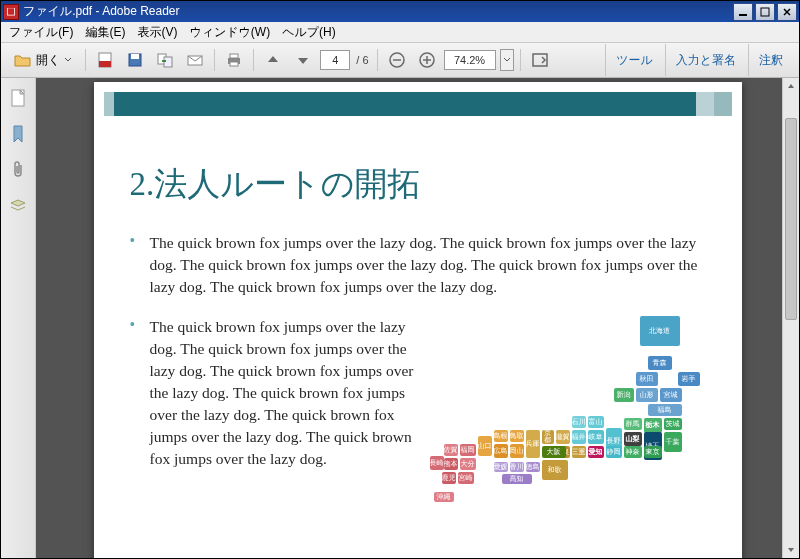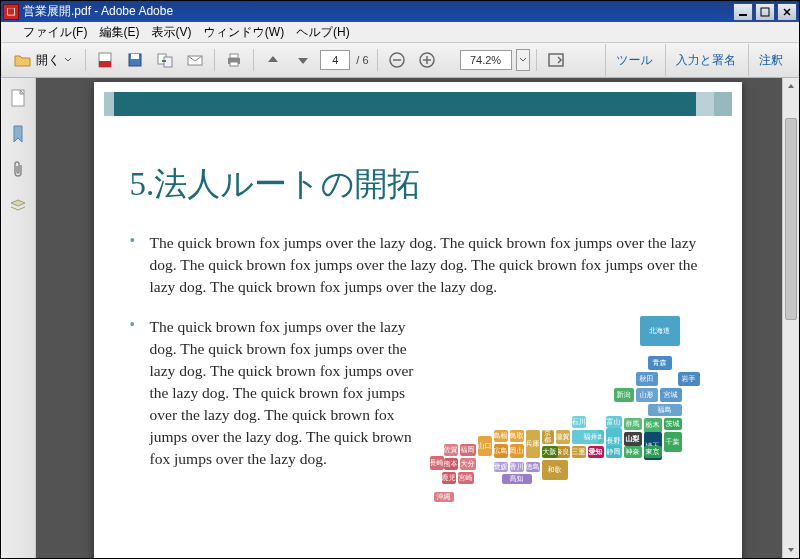--- a/index.html
+++ b/index.html
@@ -3,29 +3,29 @@
 <meta charset="utf-8">
 <style>
   html,body{margin:0;padding:0;font-family:"MS PGothic","Meiryo",sans-serif;font-size:12px;background:#fff;}
   .window{width:800px;height:559px;border:1px solid #000;box-sizing:border-box;display:flex;flex-direction:column;}
   .titlebar{height:21px;background:linear-gradient(#1a3e8a,#1b4ca8);color:#fff;display:flex;align-items:center;padding:0 2px;font-size:12px;}
   .titlebar .ico{width:14px;height:14px;background:#c52828;border:1px solid #7a0c0c;margin-right:4px;display:flex;align-items:center;justify-content:center;}
   .titlebar .ico span{width:8px;height:8px;background:#fff;clip-path:polygon(0 0,100% 0,100% 100%,0 100%,0 0,10% 10%,10% 90%,90% 90%,90% 10%,10% 10%);}
   .titlebar .title{flex:1;}
   .winbtns{display:flex;gap:2px;}
   .winbtn{width:18px;height:16px;background:linear-gradient(#e8ecf4,#bcc6d8);border:1px solid #2a4a88;display:flex;align-items:center;justify-content:center;color:#000;font-size:10px;}
-  .menubar{height:20px;background:#efefef;border-bottom:1px solid #c8c8c8;display:flex;align-items:flex-start;padding:0 16px;font-size:12px;color:#000;}
+  .menubar{height:20px;background:#efefef;border-bottom:1px solid #c8c8c8;display:flex;align-items:flex-start;padding:0 2px;font-size:12px;color:#000;}
   .menubar span{padding:2px 6px;}
   .toolbar{height:34px;background:linear-gradient(#f4f4f4,#e1e1e1);border-bottom:1px solid #b5b5b5;display:flex;align-items:center;padding:0 6px;gap:4px;}
   .tbtn{height:24px;min-width:24px;border:1px solid transparent;border-radius:3px;display:flex;align-items:center;justify-content:center;background:transparent;}
   .tbtn svg{display:block;}
   .sep{width:1px;height:22px;background:#c5c5c5;margin:0 2px;}
   .pagebox{width:28px;height:18px;border:1px solid #9a9a9a;background:#fff;text-align:center;font-size:11px;line-height:18px;color:#333;}
   .pgof{font-size:11px;color:#444;padding:0 2px;}
-  .zoombox{width:50px;height:18px;border:1px solid #9a9a9a;background:#fff;text-align:center;font-size:11px;line-height:18px;color:#333;margin-left:16px;}
+  .zoombox{width:50px;height:18px;border:1px solid #9a9a9a;background:#fff;text-align:center;font-size:11px;line-height:18px;color:#333;}
   .zoomdd{width:12px;height:20px;border:1px solid #9a9a9a;background:#f0f0f0;display:flex;align-items:center;justify-content:center;}
   .rlinks{margin-left:auto;display:flex;align-items:center;gap:2px;}
   .rlink{padding:4px 10px;font-size:12px;color:#1a5fa5;border-left:1px solid #c5c5c5;height:24px;display:flex;align-items:center;}
   .body{flex:1;display:flex;background:#e8e8e8;min-height:0;}
   .sidebar{width:34px;background:linear-gradient(90deg,#ededed,#e0e0e0);border-right:1px solid #c8c8c8;display:flex;flex-direction:column;align-items:center;padding-top:10px;gap:16px;}
   .sidebar .sbtn{width:20px;height:20px;display:flex;align-items:center;justify-content:center;}
   .viewer{flex:1;background:#535353;display:flex;justify-content:center;overflow:hidden;position:relative;}
   .page{width:648px;background:#fff;margin-top:4px;box-shadow:0 2px 8px rgba(0,0,0,.5);position:relative;height:530px;}
   .topband{position:absolute;top:10px;left:10px;right:10px;height:24px;display:flex;}
   .tb1{flex:0 0 10px;background:#a8c7cb;}
@@ -50,21 +50,21 @@
   .scroll .dn{bottom:0;}
 </style>
 </head>
 <body>
 
 <div class="window">
   <div class="titlebar">
     <div class="ico">
         <span></span>
       </div>
-    <div class="title">営業展開.pdf - Adobe Adobe</div>
+    <div class="title">ファイル.pdf - Adobe Reader</div>
     <div class="winbtns">
       <div class="winbtn">
           <svg width="10" height="10">
             <rect x="1" y="7" width="8" height="2" fill="#000"></rect>
           </svg>
         </div>
       <div class="winbtn">
           <svg width="10" height="10">
             <rect x="1" y="1" width="8" height="8" fill="none" stroke="#000"></rect>
           </svg>
@@ -207,21 +207,21 @@
       <div class="page">
         <div class="topband">
           <div class="tb1"></div>
           <div class="tb2"></div>
           <div class="tb3">
               <div></div>
               <div></div>
             </div>
         </div>
         <div class="slide">
-          <h1 class="stitle">5.法人ルートの開拓</h1>
+          <h1 class="stitle">2.法人ルートの開拓</h1>
           <div class="buls">
             <div class="bul">
               <div class="dot">•</div>
               <div class="bt">The quick brown fox jumps over the lazy dog. The quick brown fox jumps over the lazy dog. The quick brown fox jumps over the lazy dog. The quick brown fox jumps over the lazy dog. The quick brown fox jumps over the lazy dog.</div>
             </div>
             <div class="row2">
               <div class="bwrap">
                 <div class="bul">
                   <div class="dot">•</div>
                   <div class="bt">The quick brown fox jumps over the lazy dog. The quick brown fox jumps over the lazy dog. The quick brown fox jumps over the lazy dog. The quick brown fox jumps over the lazy dog. The quick brown fox jumps over the lazy dog. The quick brown fox jumps over the lazy dog.</div>
@@ -229,40 +229,40 @@
               </div>
               <div class="mapwrap" id="mapwrap">
                   <div class="mp" style="left: 210px; top: 0px; width: 40px; height: 30px; background: rgb(74, 164, 200);">北海道</div>
                   <div class="mp" style="left: 218px; top: 40px; width: 24px; height: 14px; background: rgb(74, 138, 196);">青森</div>
                   <div class="mp" style="left: 206px; top: 56px; width: 22px; height: 14px; background: rgb(90, 151, 204);">秋田</div>
                   <div class="mp" style="left: 248px; top: 56px; width: 22px; height: 14px; background: rgb(74, 138, 196);">岩手</div>
                   <div class="mp" style="left: 206px; top: 72px; width: 22px; height: 14px; background: rgb(106, 162, 208);">山形</div>
                   <div class="mp" style="left: 230px; top: 72px; width: 22px; height: 14px; background: rgb(90, 151, 204);">宮城</div>
                   <div class="mp" style="left: 184px; top: 72px; width: 20px; height: 14px; background: rgb(75, 176, 106);">新潟</div>
                   <div class="mp" style="left: 218px; top: 88px; width: 34px; height: 12px; background: rgb(106, 162, 208);">福島</div>
-                  <div class="mp" style="left: 214px; top: 102px; width: 18px; height: 15px; background: rgb(73, 179, 108);">栃木</div>
+                  <div class="mp" style="left: 214px; top: 102px; width: 18px; height: 15px; background: rgb(73, 179, 108); font-weight: bold;">栃木</div>
                   <div class="mp" style="left: 234px; top: 102px; width: 18px; height: 12px; background: rgb(58, 168, 93);">茨城</div>
                   <div class="mp" style="left: 194px; top: 102px; width: 18px; height: 12px; background: rgb(87, 189, 120);">群馬</div>
                   <div class="mp" style="left: 214px; top: 116px; width: 18px; height: 28px; background: #0c4a6e;">埼玉</div>
                   <div class="mp" style="left: 234px; top: 116px; width: 18px; height: 20px; background: rgb(58, 168, 93);">千葉</div>
                   <div class="mp" style="left: 214px; top: 130px; width: 18px; height: 12px; background: rgb(47, 154, 82);">東京</div>
                   <div class="mp" style="left: 194px; top: 130px; width: 18px; height: 12px; background: rgb(65, 173, 99);">神奈</div>
                   <div class="mp" style="left: 194px; top: 116px; width: 18px; height: 14px; background: #404040; font-weight: bold;">山梨</div>
                   <div class="mp" style="left: 176px; top: 112px; width: 16px; height: 26px; background: rgb(83, 193, 208);">長野</div>
                   <div class="mp" style="left: 176px; top: 130px; width: 16px; height: 12px; background: rgb(69, 185, 201);">静岡</div>
                   <div class="mp" style="left: 158px; top: 130px; width: 16px; height: 12px; background: #be185d; font-weight: bold;">愛知</div>
                   <div class="mp" style="left: 158px; top: 114px; width: 16px; height: 14px; background: rgb(83, 193, 208);">岐阜</div>
-                  <div class="mp" style="left: 158px; top: 100px; width: 16px; height: 12px; background: rgb(102, 202, 214); margin-left: 18px;">富山</div>
+                  <div class="mp" style="left: 158px; top: 100px; width: 16px; height: 12px; background: rgb(102, 202, 214);">富山</div>
                   <div class="mp" style="left: 142px; top: 100px; width: 14px; height: 12px; background: rgb(118, 208, 218);">石川</div>
-                  <div class="mp" style="left: 142px; top: 114px; width: 14px; height: 14px; background: rgb(102, 202, 214); padding-left: 12px;">福井</div>
+                  <div class="mp" style="left: 142px; top: 114px; width: 14px; height: 14px; background: rgb(102, 202, 214);">福井</div>
                   <div class="mp" style="left: 142px; top: 130px; width: 14px; height: 12px; background: rgb(196, 155, 58);">三重</div>
                   <div class="mp" style="left: 126px; top: 114px; width: 14px; height: 14px; background: rgb(211, 171, 74);">滋賀</div>
                   <div class="mp" style="left: 112px; top: 114px; width: 12px; height: 14px; background: rgb(196, 155, 58);">京都</div>
                   <div class="mp" style="left: 126px; top: 130px; width: 14px; height: 12px; background: rgb(187, 143, 48);">奈良</div>
-                  <div class="mp" style="left: 112px; top: 130px; width: 16px; height: 12px; background: #4d7c0f;">大阪</div>
+                  <div class="mp" style="left: 112px; top: 130px; width: 24px; height: 12px; background: #4d7c0f;">大阪</div>
                   <div class="mp" style="left: 112px; top: 144px; width: 26px; height: 20px; background: rgb(196, 155, 58);">和歌</div>
                   <div class="mp" style="left: 96px; top: 114px; width: 14px; height: 28px; background: rgb(211, 171, 74);">兵庫</div>
                   <div class="mp" style="left: 80px; top: 114px; width: 14px; height: 12px; background: rgb(229, 166, 66);">鳥取</div>
                   <div class="mp" style="left: 80px; top: 128px; width: 14px; height: 14px; background: rgb(224, 154, 48);">岡山</div>
                   <div class="mp" style="left: 64px; top: 114px; width: 14px; height: 12px; background: rgb(229, 166, 66);">島根</div>
                   <div class="mp" style="left: 64px; top: 128px; width: 14px; height: 14px; background: rgb(219, 143, 36);">広島</div>
                   <div class="mp" style="left: 48px; top: 120px; width: 14px; height: 20px; background: rgb(229, 166, 66);">山口</div>
                   <div class="mp" style="left: 80px; top: 146px; width: 14px; height: 10px; background: rgb(177, 155, 214);">香川</div>
                   <div class="mp" style="left: 96px; top: 146px; width: 14px; height: 10px; background: rgb(166, 140, 207);">徳島</div>
                   <div class="mp" style="left: 64px; top: 146px; width: 14px; height: 10px; background: rgb(177, 155, 214);">愛媛</div>

